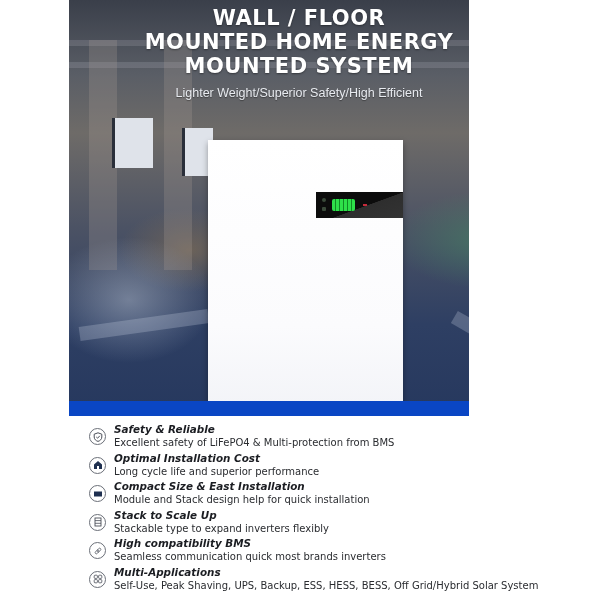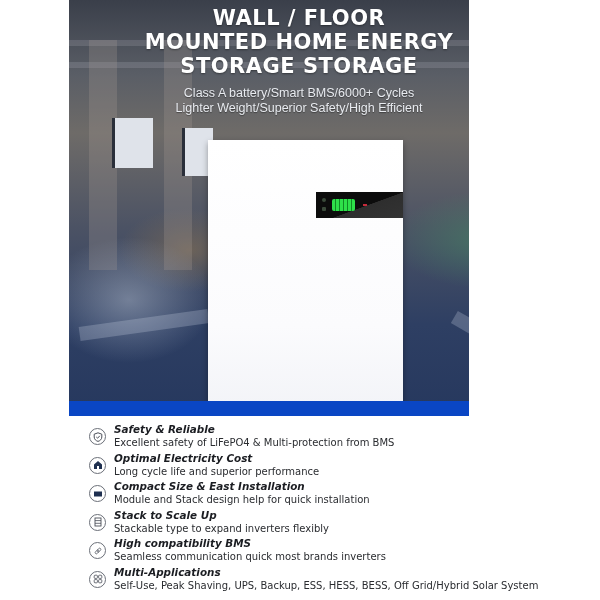--- a/index.html
+++ b/index.html
@@ -71,24 +71,23 @@
   <div class="pillar" style="left:20px"></div>
   <div class="pillar" style="left:95px"></div>
   <div class="wall-unit" style="left:46px;top:118px;width:38px;height:50px"></div>
   <div class="wall-unit" style="left:116px;top:128px;width:28px;height:48px"></div>
   <div class="floor-streak" style="left:10px;top:318px;width:130px"></div>
   <div class="floor-streak" style="left:380px;top:330px;width:80px;transform:rotate(30deg)"></div>
 
   <div class="title">
     <div>WALL / FLOOR</div>
     <div>MOUNTED HOME ENERGY</div>
-    <div>STORAGE STORAGE</div>
+    <div>MOUNTED SYSTEM</div>
   </div>
   <div class="subtitle">
-    <div>Class A battery/Smart BMS/6000+ Cycles</div>
     <div>Lighter Weight/Superior Safety/High Efficient</div>
   </div>
 
   <div class="battery-unit">
     <div class="display-panel">
       <div class="led" style="top:6px"></div>
       <div class="led" style="top:15px;border-radius:1px"></div>
       <div class="level"></div>
       <div class="alert"></div>
     </div>
@@ -110,21 +109,21 @@
     <span class="feature-title">Safety &amp; Reliable</span>
     <span class="feature-desc">Excellent safety of LiFePO4 &amp; Multi-protection from BMS</span>
   </div>
   <div class="feature">
     <span class="feature-icon">
       <svg viewBox="0 0 10 10">
           <path d="M5 1 L9 4.5 V9 H1 V4.5 Z" fill="#1f3050"></path>
           <rect x="4" y="6" width="2" height="3" fill="#ffffff"></rect>
         </svg>
     </span>
-    <span class="feature-title">Optimal Electricity Cost</span>
+    <span class="feature-title">Optimal Installation Cost</span>
     <span class="feature-desc">Long cycle life and superior performance</span>
   </div>
   <div class="feature">
     <span class="feature-icon">
       <svg viewBox="0 0 10 10">
           <rect x="1" y="2.5" width="8" height="5" fill="#1f3050"></rect>
         </svg>
     </span>
     <span class="feature-title">Compact Size &amp; East Installation</span>
     <span class="feature-desc">Module and Stack design help for quick installation</span>

